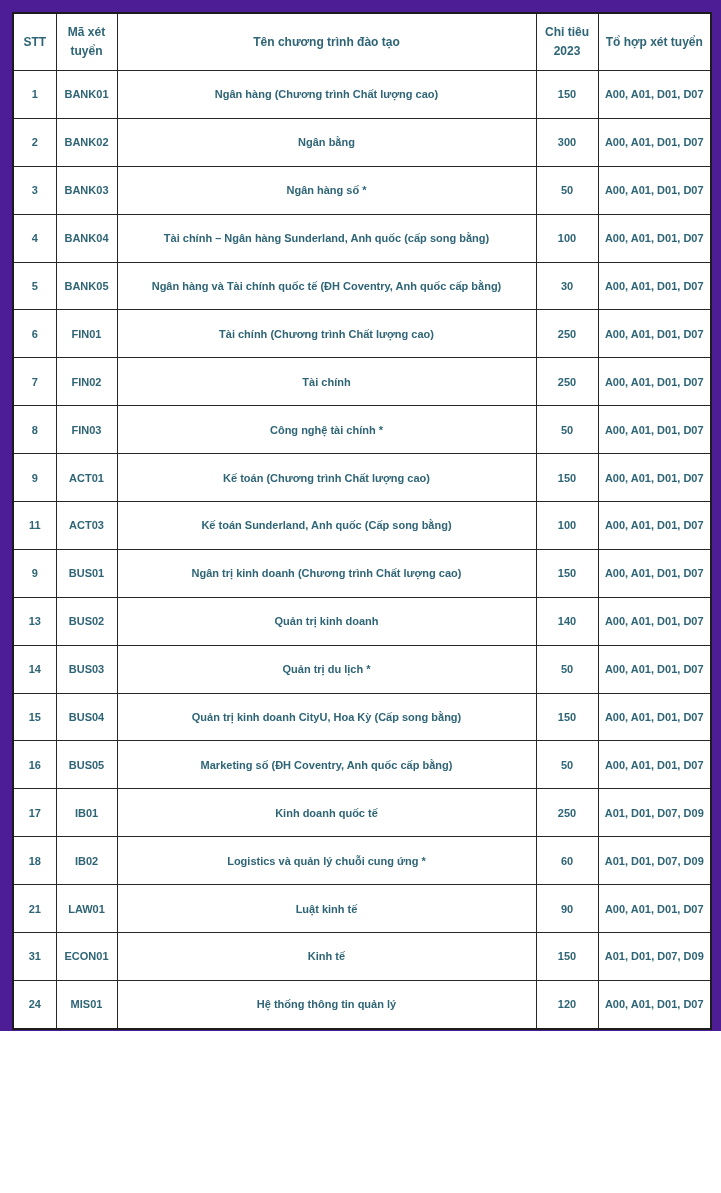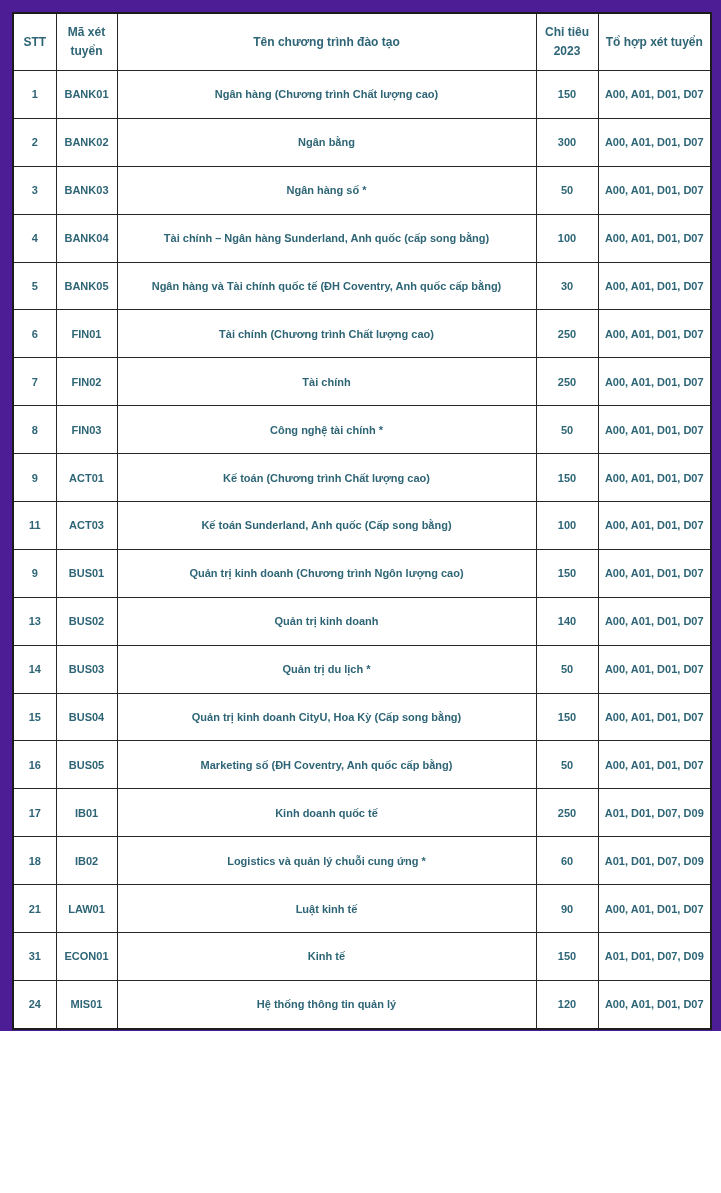--- a/index.html
+++ b/index.html
@@ -144,21 +144,21 @@
         <tr>
           <td class="col-stt">11</td>
           <td class="col-code">ACT03</td>
           <td class="col-name">Kế toán Sunderland, Anh quốc (Cấp song bằng)</td>
           <td class="col-quota">100</td>
           <td class="col-combos">A00, A01, D01, D07</td>
         </tr>
         <tr>
           <td class="col-stt">9</td>
           <td class="col-code">BUS01</td>
-          <td class="col-name">Quản trị kinh doanh (Chương trình Ngôn lượng cao)</td>
+          <td class="col-name">Ngân trị kinh doanh (Chương trình Chất lượng cao)</td>
           <td class="col-quota">150</td>
           <td class="col-combos">A00, A01, D01, D07</td>
         </tr>
         <tr>
           <td class="col-stt">13</td>
           <td class="col-code">BUS02</td>
           <td class="col-name">Quản trị kinh doanh</td>
           <td class="col-quota">140</td>
           <td class="col-combos">A00, A01, D01, D07</td>
         </tr>

